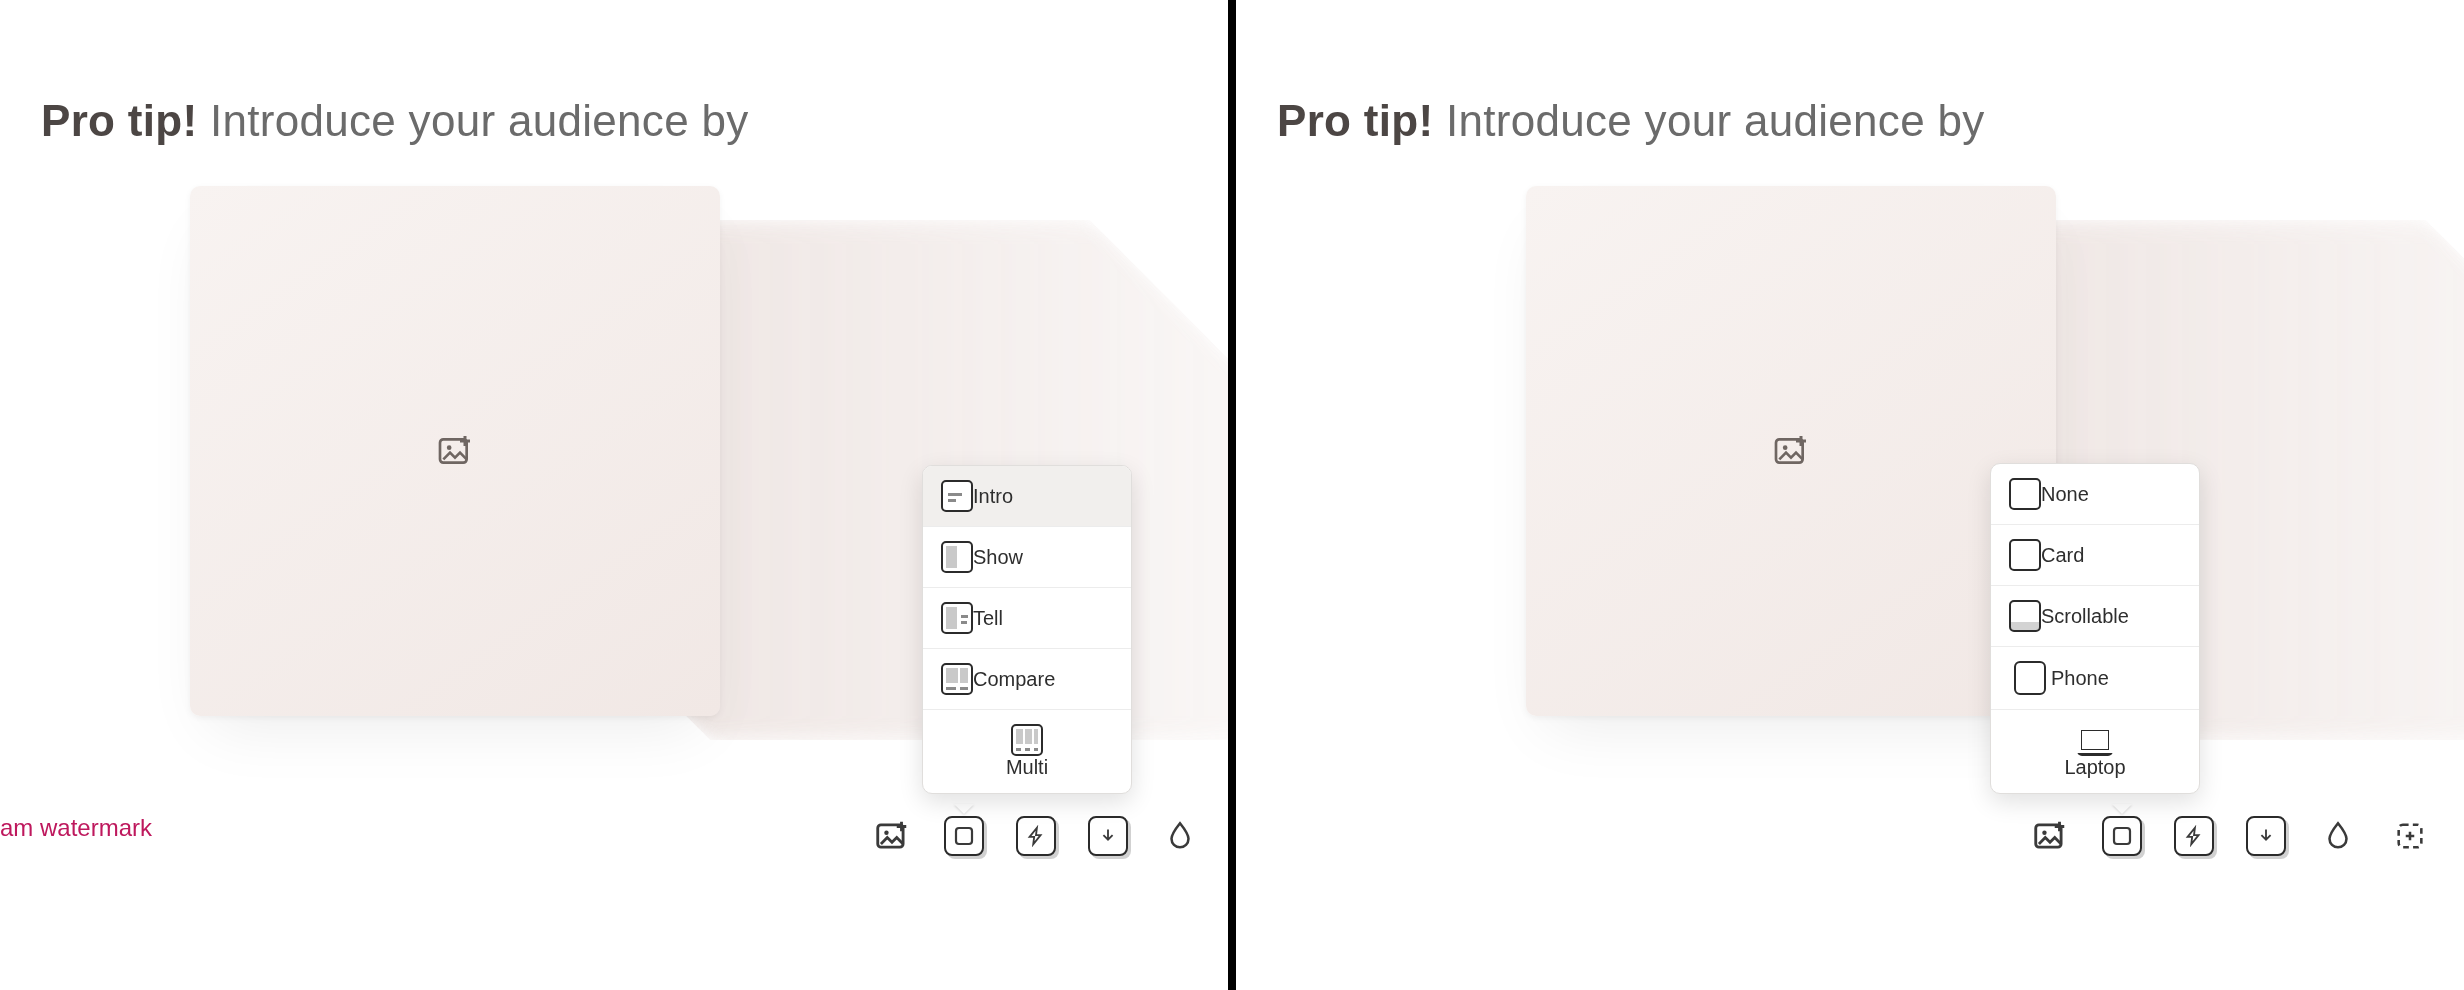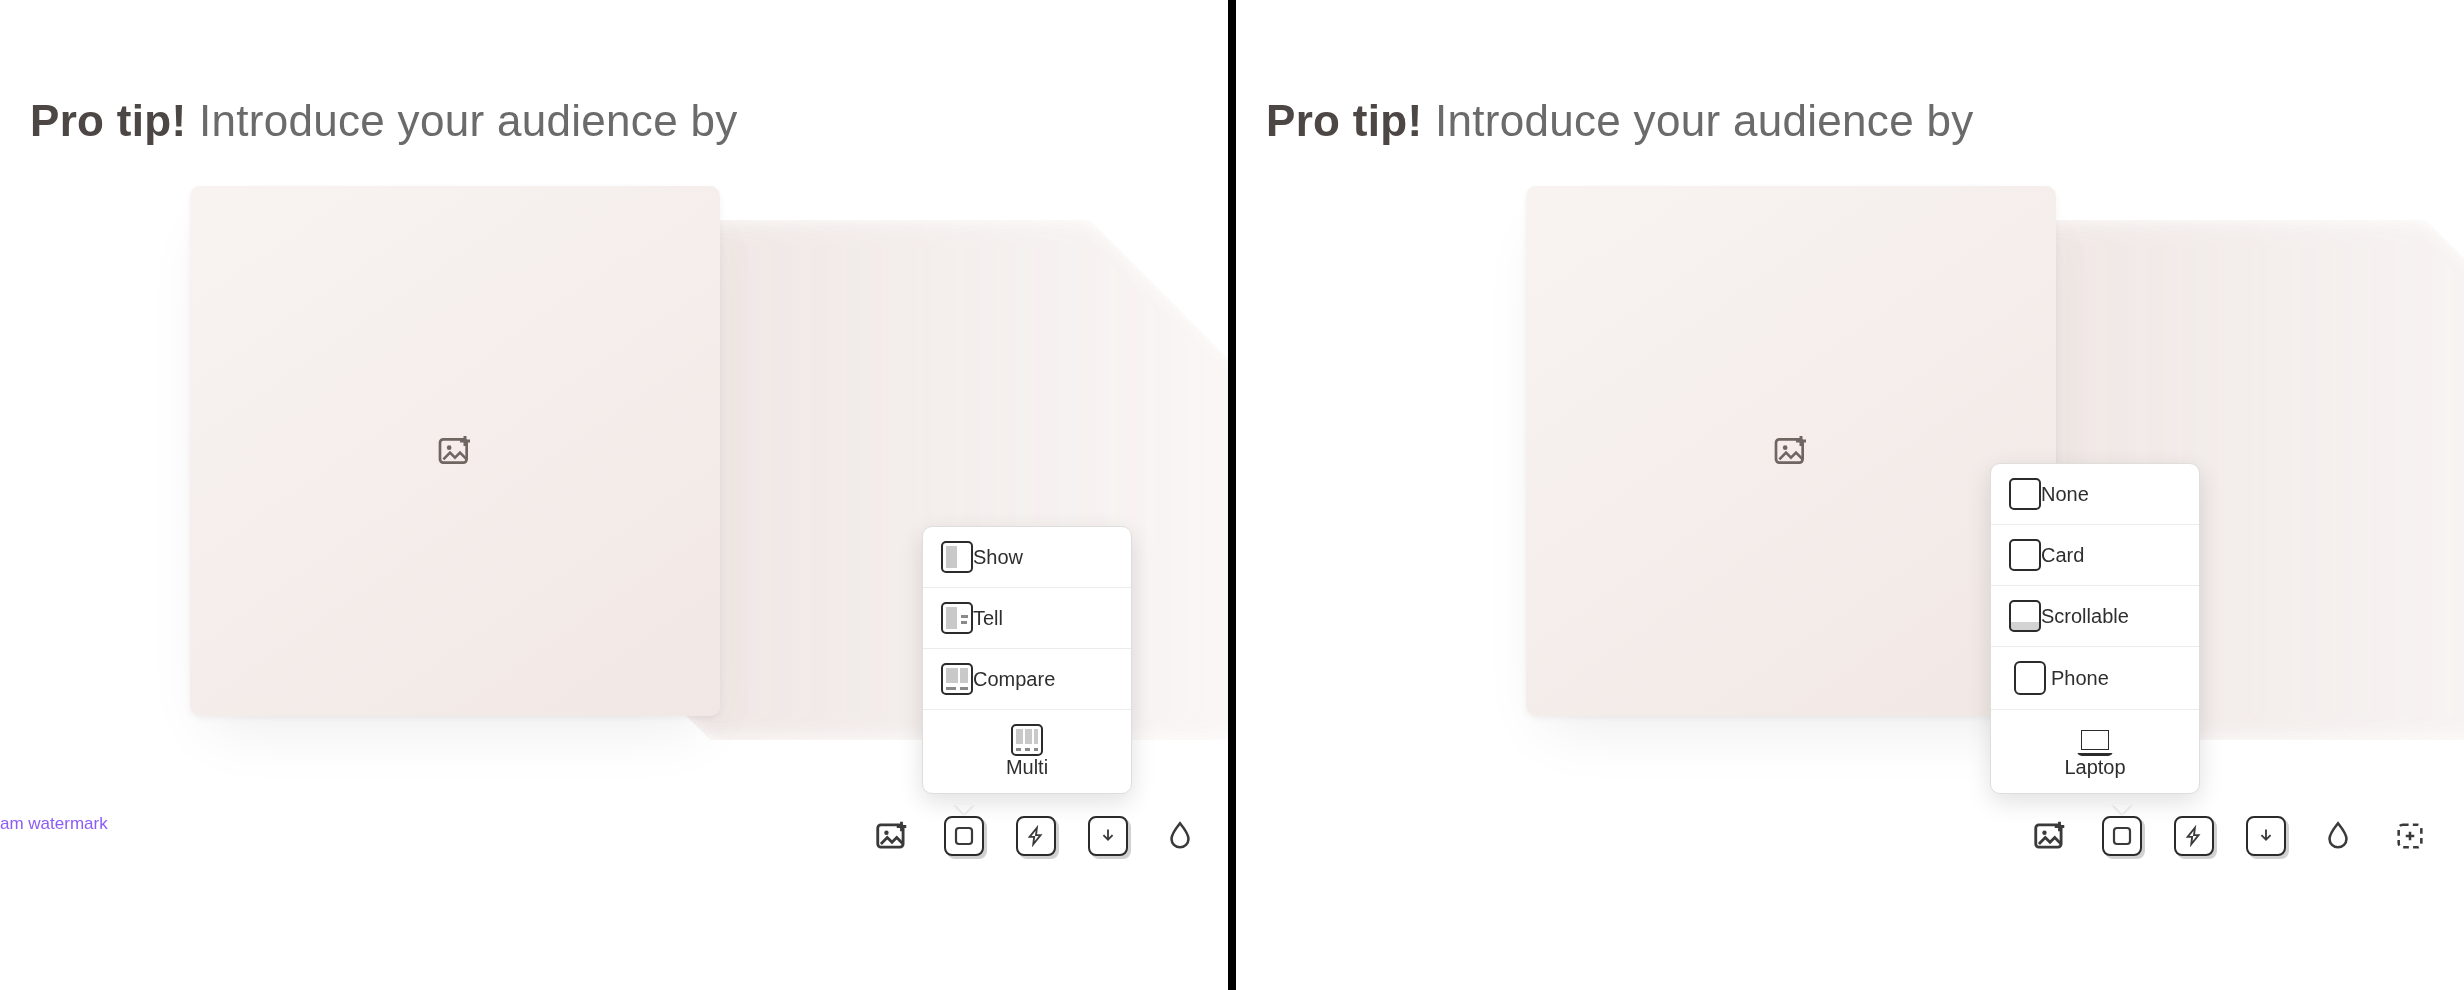--- a/index.html
+++ b/index.html
@@ -40,20 +40,21 @@
     top: 96px;
     font-size: 44px;
     color: #6b6b6b;
     font-weight: 300;
     letter-spacing: .3px;
     white-space: nowrap;
   }
   .heading b {
     font-weight: 600;
     color: #4c4644;
+    margin-left: 11px;
   }
 
   
   .stage {
     position: absolute;
     left: 140px;
     top: 160px;
     width: 920px;
     height: 620px;
     pointer-events: none;
@@ -215,22 +216,22 @@
       linear-gradient(#8a8a8a,#8a8a8a) 0 19px/5px 3px no-repeat,
       linear-gradient(#8a8a8a,#8a8a8a) 9px 19px/5px 3px no-repeat,
       linear-gradient(#8a8a8a,#8a8a8a) 18px 19px/5px 3px no-repeat;
   }
 
   
   .watermark {
     position: absolute;
     left: 0;
     top: 814px;
-    font-size: 17px;
-    color: #8b5cf6;
+    font-size: 24px;
+    color: #be185d;
     white-space: nowrap;
   }
 
   svg { display:block; }
 </style>
 </head>
 <body>
 
 <div class="panel left">
 
@@ -248,20 +249,24 @@
           <path d="M5 17l4-4 3 3 3-3 4 4"></path>
           <path d="M18 3v6M15 6h6" stroke-width="1.8"></path>
         </svg>
       </span>
     </div>
   </div>
 
   <div class="watermark">am watermark</div>
 
   <div class="menu">
+    <div class="menu-item selected">
+      <span class="thumb intro"></span>
+      <span>Intro</span>
+    </div>
     <div class="menu-item">
       <span class="thumb show"></span>
       <span>Show</span>
     </div>
     <div class="menu-item">
       <span class="thumb tell"></span>
       <span>Tell</span>
     </div>
     <div class="menu-item">
       <span class="thumb compare"></span>

